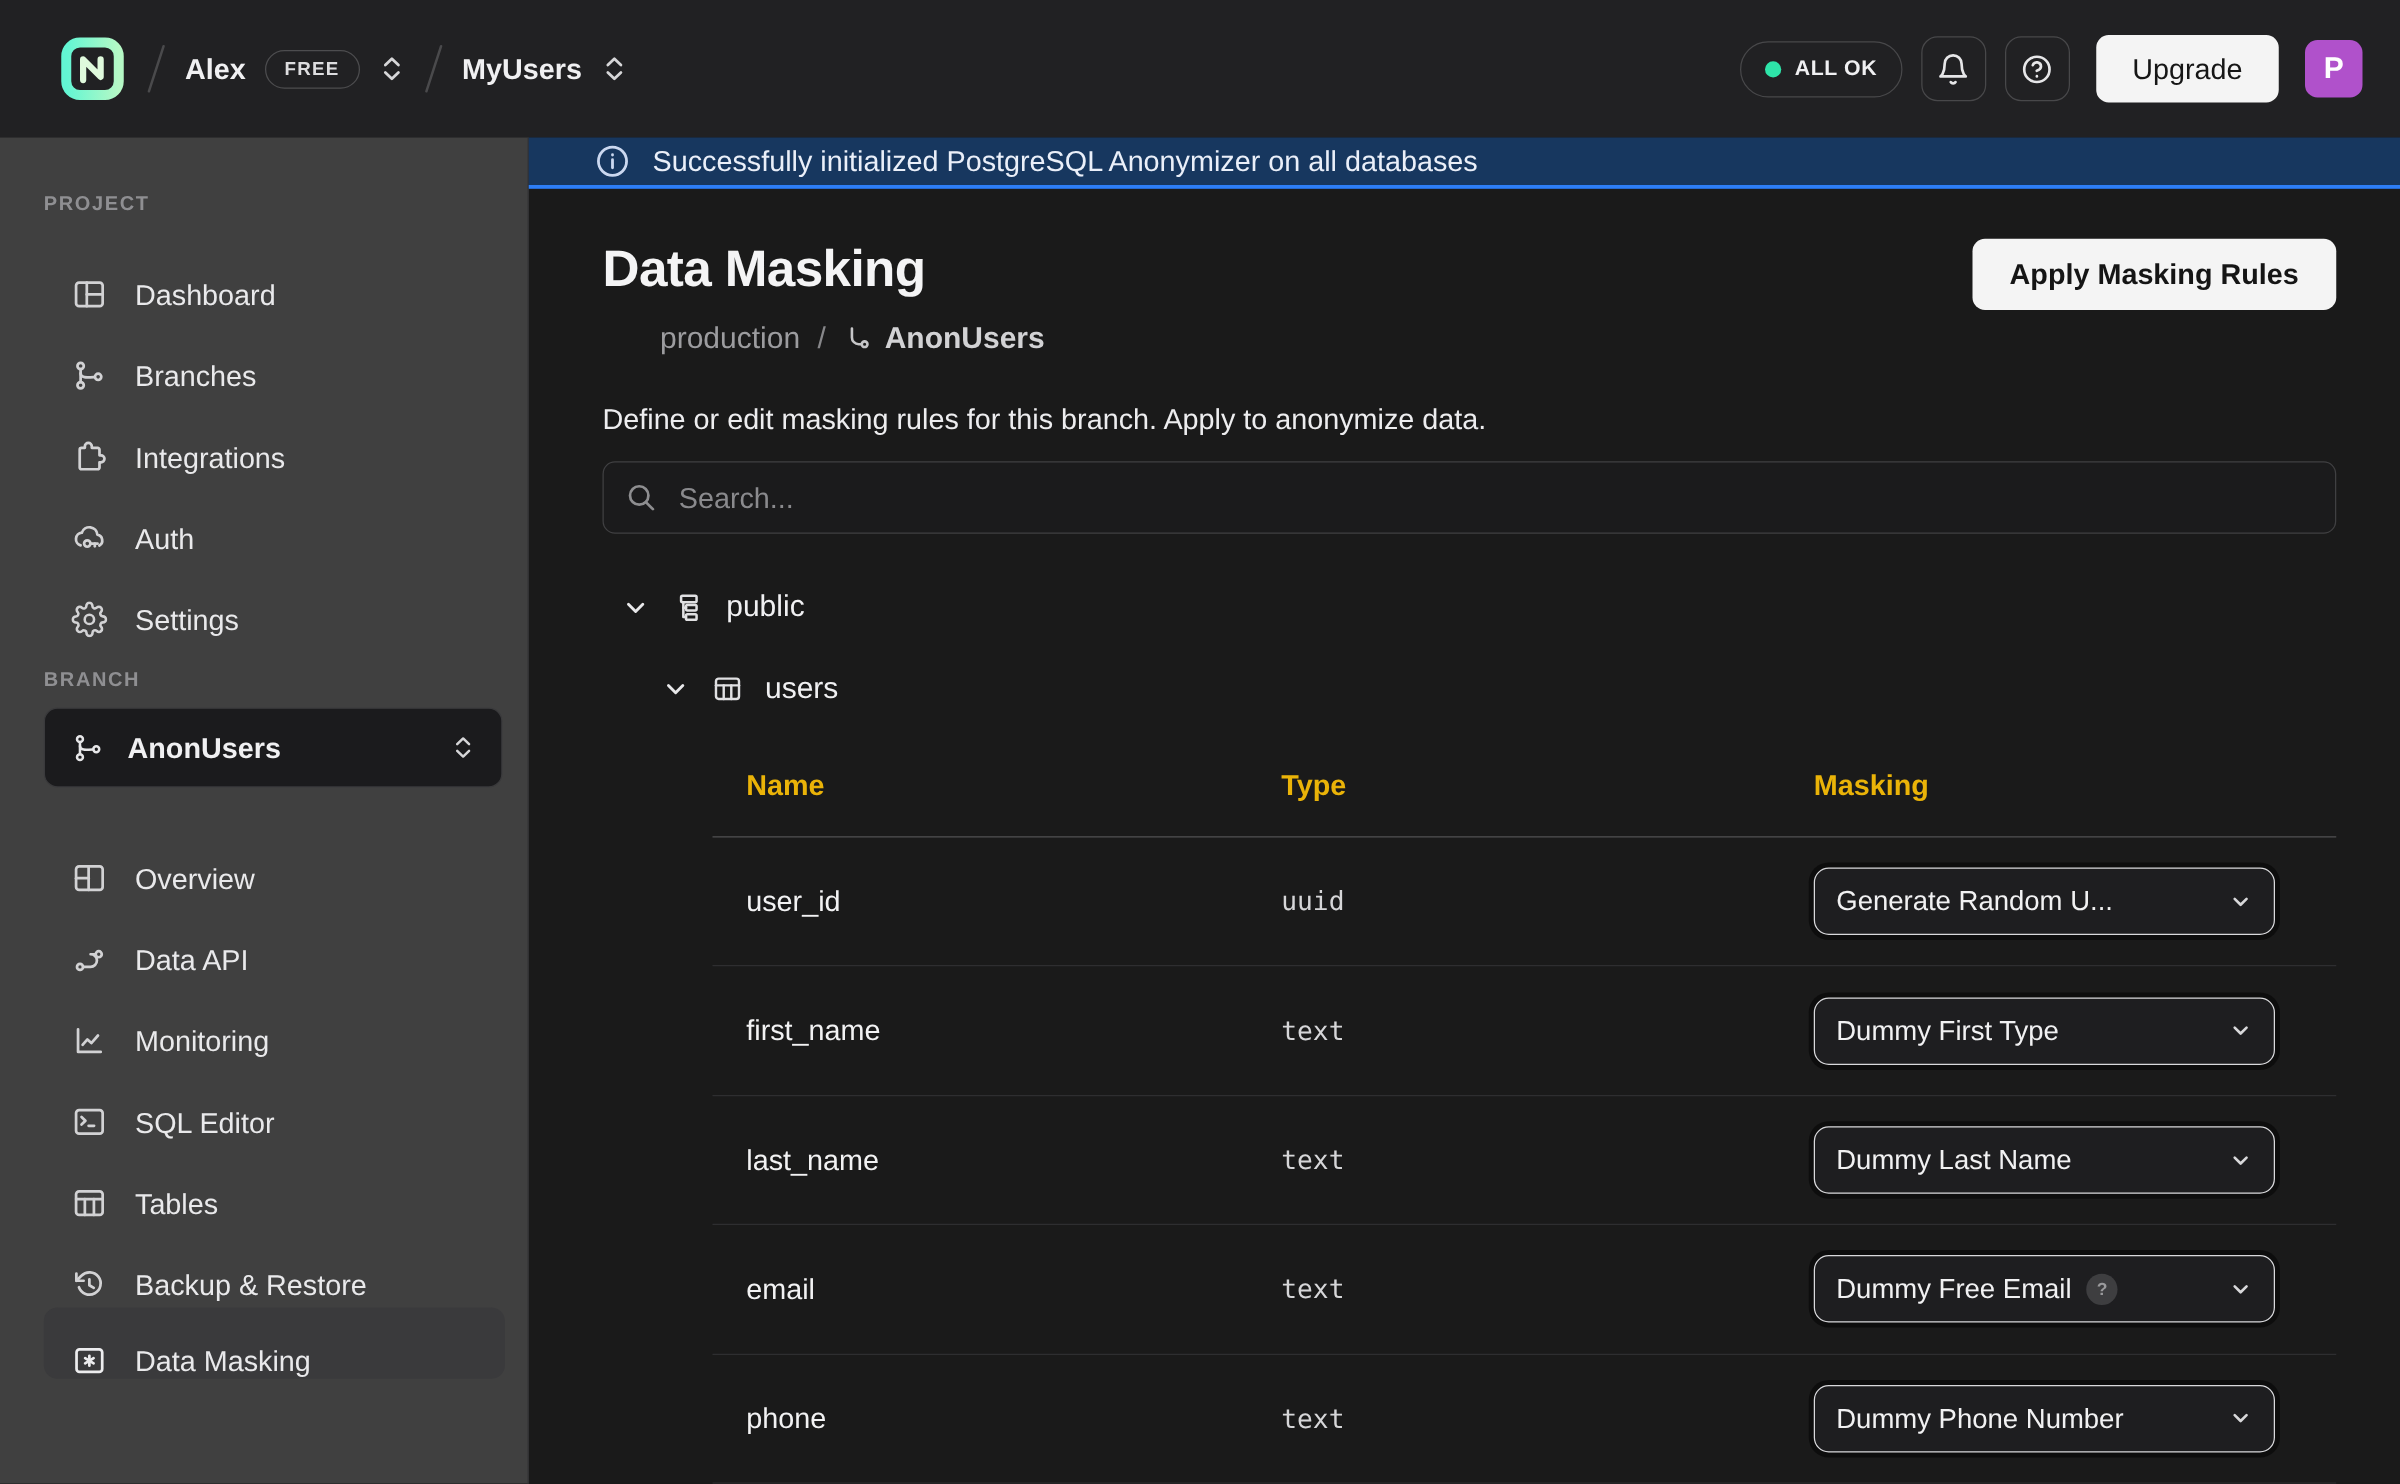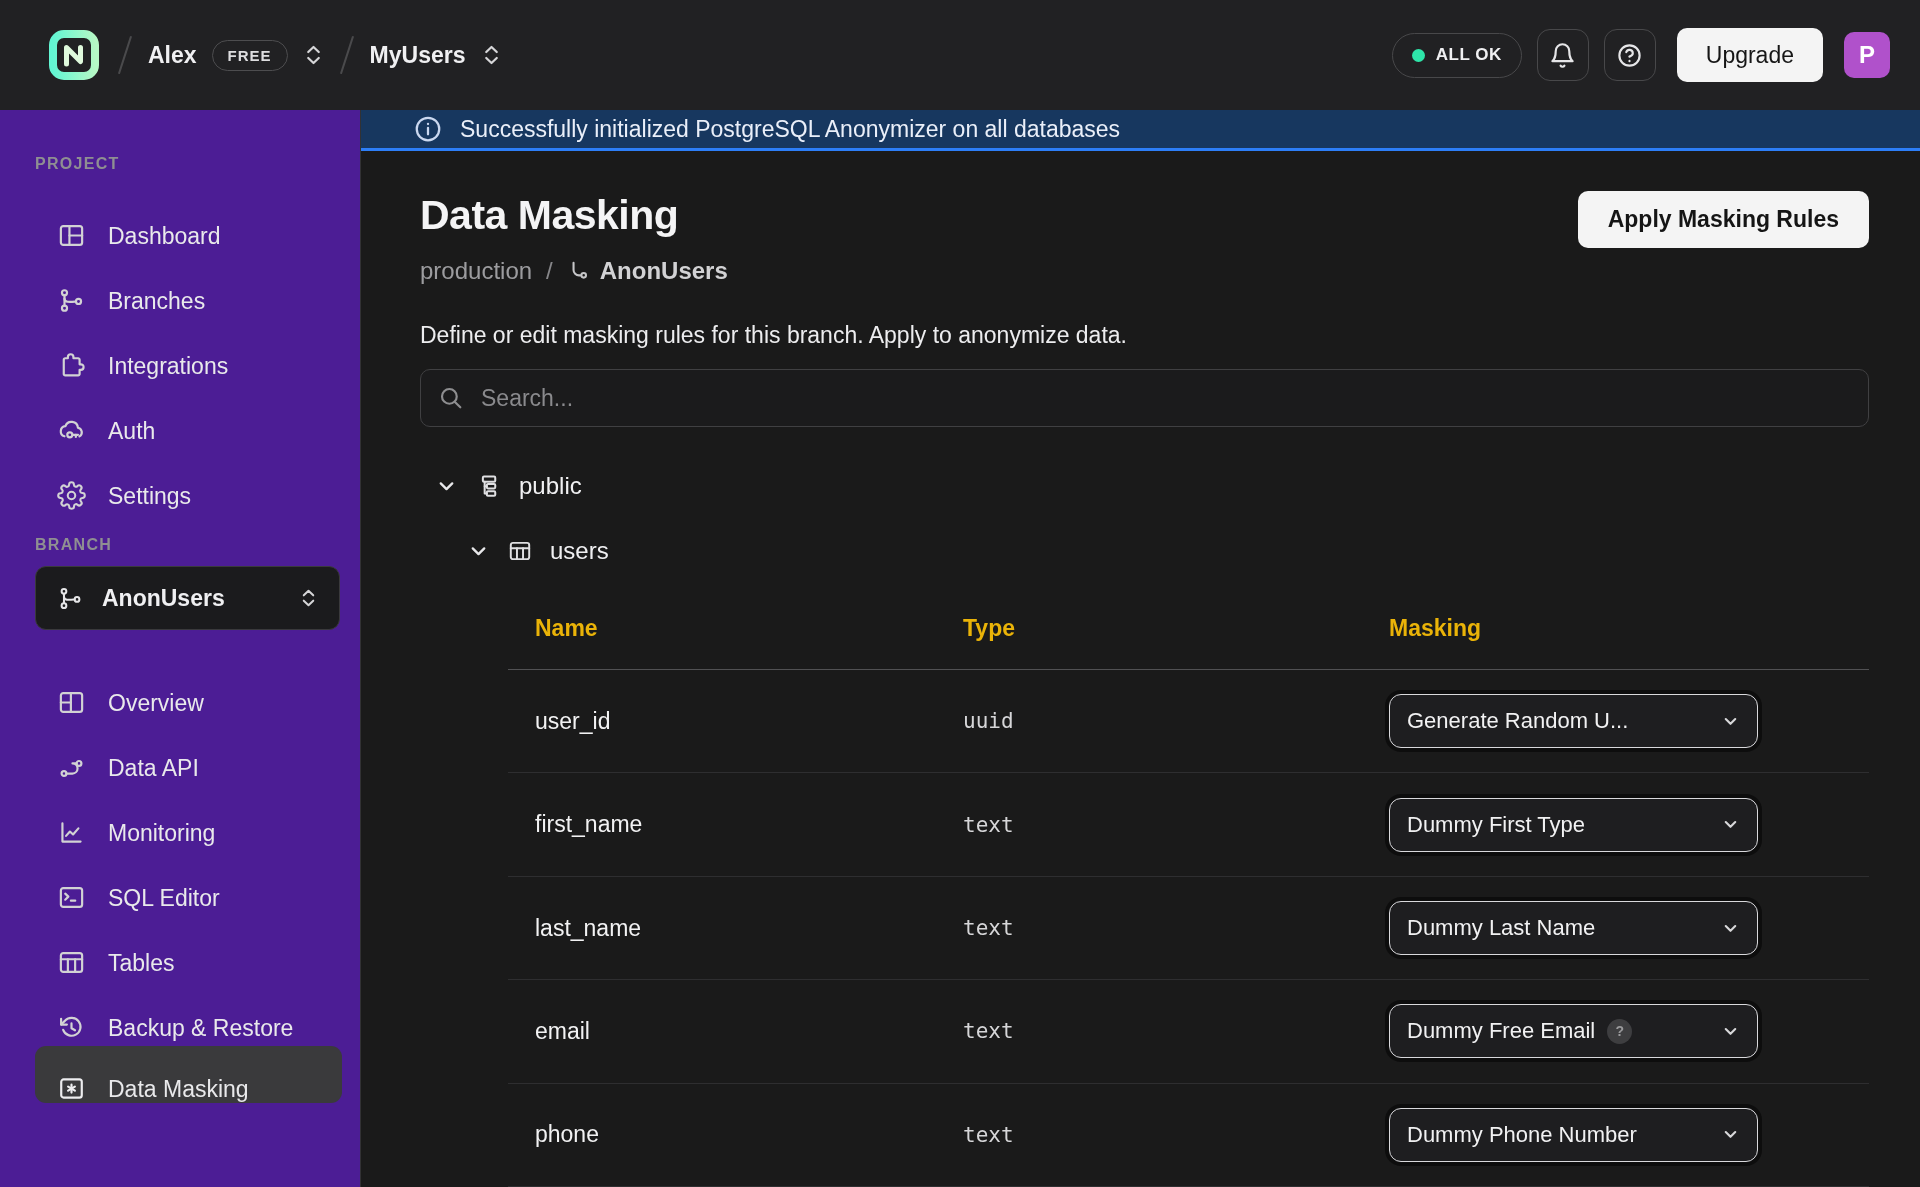--- a/index.html
+++ b/index.html
@@ -33,21 +33,21 @@
              font-size:23px; font-weight:500; padding:0 29px; margin-left:6px; cursor:pointer;
              font-family:inherit; }
   .avatar { width:46px; height:46px; border-radius:10px; background:#B051CB; color:#FFF;
             display:flex; align-items:center; justify-content:center; font-size:24px;
             font-weight:600; margin-left:6px; cursor:pointer; }
 
   
   .shell { display:flex; height:1077px; }
 
   
-  aside { width:361px; flex-shrink:0; background:#4c1d95; border-right:1px solid #323234;
+  aside { width:423px; flex-shrink:0; background:#404040; border-right:1px solid #323234;
           padding:8px 20px 0 35px; }
   .side-label { font-size:16px; font-weight:700; letter-spacing:1.3px; color:#8F8F92;
                 margin:37px 0 12px; }
   .side-label.branch { margin-top:26px; }
   .snav { display:flex; flex-direction:column; }
   .sitem { height:65px; display:flex; align-items:flex-end; gap:22px; padding:0 22px;
            margin:0 -2px 0 0; border-radius:11px; cursor:pointer; }
   .sitem span { font-size:23px; color:#E9E9EB; }
   .sitem.active { background:#3A3A3C; height:57px; margin:4px -2px 4px 0; }
   .branch-select { height:64px; background:#1B1B1D; border:1.5px solid #3A3A3C; border-radius:11px;
@@ -59,21 +59,21 @@
   main { flex:1; display:flex; flex-direction:column; }
   .banner { height:49px; background:#17375F; border-bottom:3px solid #2D7EF7;
             display:flex; align-items:center; gap:17px; padding:0 52px;
             font-size:23px; color:#EAEFF9; }
   .content { padding:40px 51px 0 59px; }
   .title-row { display:flex; justify-content:space-between; align-items:flex-start; }
   h1 { margin:0; font-size:41px; font-weight:700; letter-spacing:-.5px; color:#F4F4F5; line-height:48px; }
   .apply-btn { height:57px; background:#F4F4F4; color:#151515; border:none; border-radius:10px;
                font-size:23px; font-weight:600; padding:0 30px; font-family:inherit; cursor:pointer; }
   .breadcrumb { display:flex; align-items:center; gap:14px; margin-top:8px; font-size:24px;
-                color:#9C9C9F; height:30px; }
+                color:#9C9C9F; height:30px;margin-left:46px; }
   .bc-sep { color:#87878A; }
   .bc-current { font-weight:700; color:#D2D2D4; display:flex; align-items:center; gap:9px; }
   .desc { margin:36px 0 0; font-size:23px; color:#EDEDEF; line-height:27px; }
   .search { margin-top:20px; height:58px; border:1.5px solid #404042; border-radius:10px;
             display:flex; align-items:center; gap:15px; padding:0 17px; background:#1B1B1C; }
   .search input { flex:1; background:none; border:none; outline:none; font-size:23px;
                   color:#bef264; font-family:inherit; }
   .search input::placeholder { color:#8A8A8D; }
 
   .tree { margin-top:41px; }

